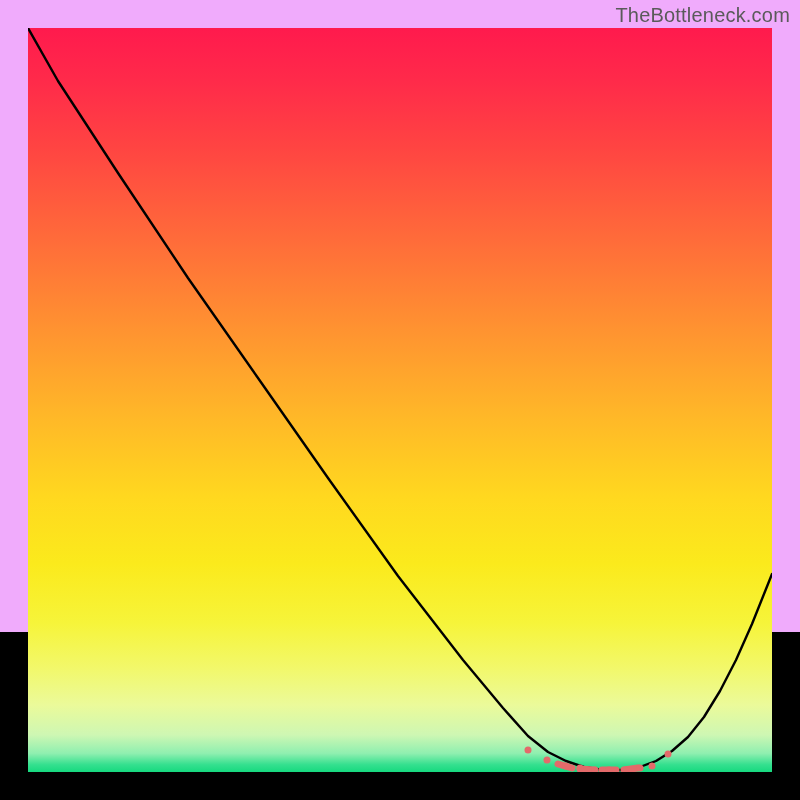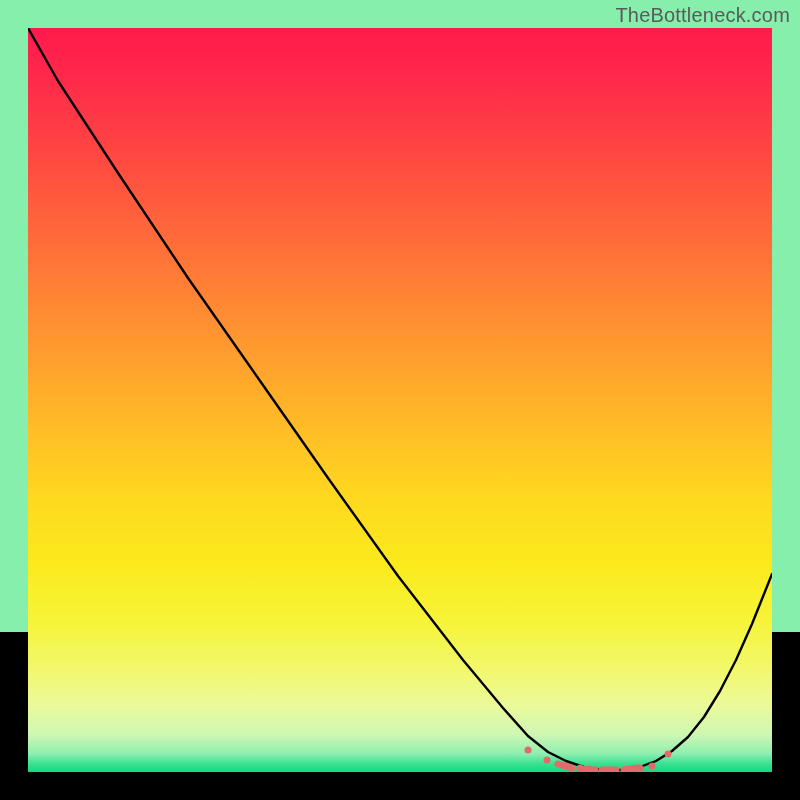--- a/index.html
+++ b/index.html
@@ -8,21 +8,21 @@
     width: 800px;
     height: 800px;
     background: #000;
     overflow: hidden;
     font-family: Arial, Helvetica, sans-serif;
   }
   .frame {
     position: relative;
     width: 800px;
     height: 632px;
-    background: #86efac;
+    background: #f0abfc;
   }
   .watermark {
     position: absolute;
     top: 4px;
     right: 10px;
     color: #5a5a5a;
     font-size: 20px;
     font-weight: 500;
     letter-spacing: 0.2px;
     z-index: 5;

